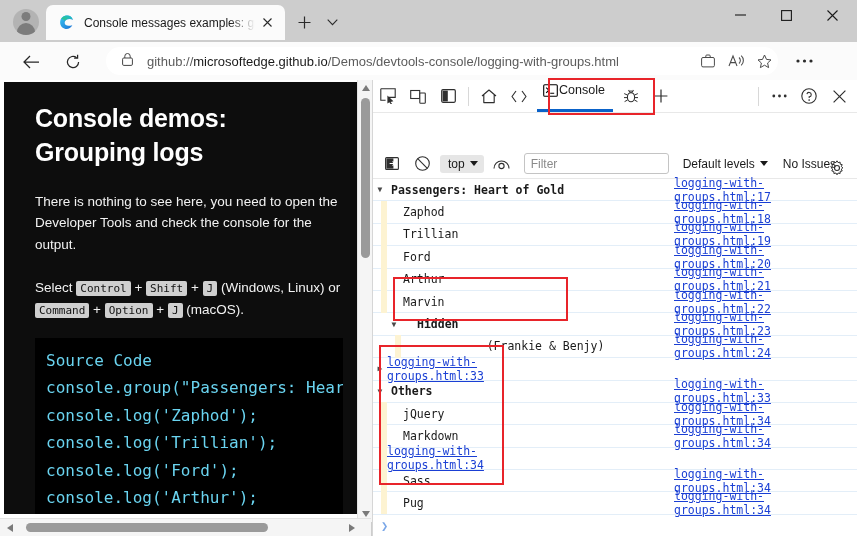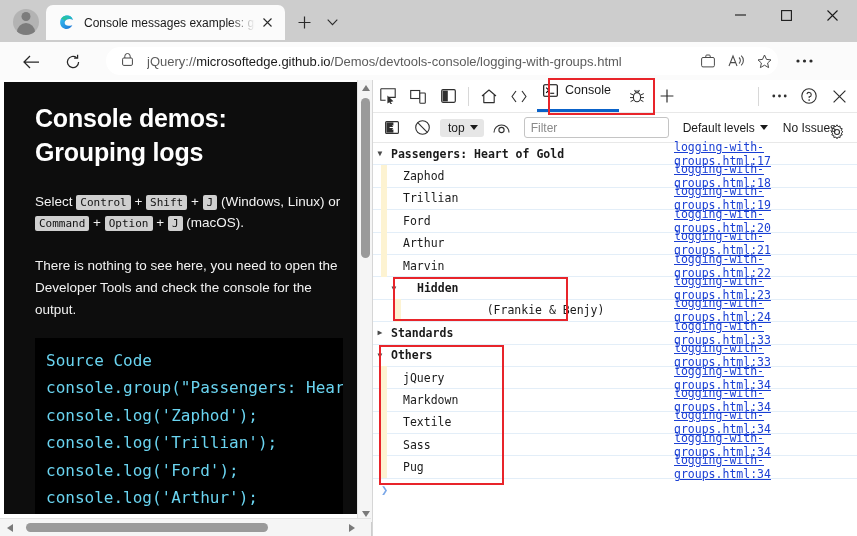--- a/index.html
+++ b/index.html
@@ -185,35 +185,35 @@
   }
   .dt-icon {
     width: 30px; height: 28px; display: flex; align-items: center;
     justify-content: center; color: #2f2f2f; flex: 0 0 auto;
   }
   .dt-sep {
     width: 1px; height: 19px; background: #d8d8d8; margin: 0 5px; flex: 0 0 auto;
   }
   .dt-tab-console {
     position: relative; height: 30px; display: flex; align-items: center;
-    padding: 0 11px 12px 9px; flex: 0 0 auto; gap: 7px;
+    padding: 0 11px 12px 9px; flex: 0 0 auto; gap: 1px;
   }
   .dt-tab-console .lbl { font-size: 12.5px; color: #1a1a1a; }
   .dt-tab-underline {
     position: absolute; left: 3px; right: 3px; bottom: -1px; height: 3px;
     background: #0a62c9;
   }
   .dt-toolbar-right {
     position: absolute; right: 4px; top: 2px; display: flex; align-items: center;
   }
 
   .dt-filterbar {
     position: relative; height: 30px; width: 485px;
     border-bottom: 1px solid #e8e8e8;
-    display: flex; align-items: center; padding-left: 4px;
+    display: flex; align-items: center; padding-left: 4px; margin-top: 36px;
   }
   .ctx-select {
     display: flex; align-items: center; gap: 5px;
     background: #e6e6e6; border-radius: 3px; padding: 2px 6px 2px 8px;
     font-size: 12px; color: #1a1a1a; margin: 0 3px; flex: 0 0 auto;
   }
   .filter-input {
     width: 145px; height: 21px; background: #fff;
     border: 1px solid #c4c4c4; border-radius: 3px;
     font-size: 12px; color: #8a8a8a; padding: 0 6px;
@@ -341,21 +341,21 @@
       </svg>
     </div>
 
     <div class="urlpill">
       <span class="lock-icon">
         <svg width="11" height="13" viewBox="0 0 11 13">
           <rect x="0.6" y="5" width="9.8" height="7.4" rx="1.2" stroke="currentColor" stroke-width="1" fill="none"></rect>
           <path d="M2.8 5 V3.2 A2.7 2.7 0 0 1 8.2 3.2 V5" stroke="currentColor" stroke-width="1" fill="none"></path>
         </svg>
       </span>
-      <span class="url-text"><span>jQuery://</span><b>microsoftedge.github.io</b><span>/Demos/devtools-console/logging-with-groups.html</span></span>
+      <span class="url-text"><span>github://</span><b>microsoftedge.github.io</b><span>/Demos/devtools-console/logging-with-groups.html</span></span>
       <span class="url-icon">
         <svg width="14" height="14" viewBox="0 0 14 14">
           <rect x="0.6" y="3.5" width="12.8" height="9.4" rx="1.4" stroke="currentColor" stroke-width="1" fill="none"></rect>
           <path d="M4.8 3.5 V2 A1 1 0 0 1 5.8 1 H8.2 A1 1 0 0 1 9.2 2 V3.5" stroke="currentColor" stroke-width="1" fill="none"></path>
         </svg>
       </span>
       <span class="url-icon">
         <svg width="16" height="14" viewBox="0 0 16 14">
           <path d="M1 12 L5 2 L9 12 M2.6 8.6 H7.4" stroke="currentColor" stroke-width="1.05" fill="none"></path>
           <path d="M11 3.5 A4 4 0 0 1 11 9.5 M13.2 1.6 A6.6 6.6 0 0 1 13.2 11.4" stroke="currentColor" stroke-width="1.05" fill="none"></path>
@@ -374,32 +374,32 @@
           <circle cx="8.5" cy="2" r="1.6"></circle>
           <circle cx="15" cy="2" r="1.6"></circle>
       </svg>
     </div>
   </div>
 
   <div class="viewport">
     <div class="page">
       <div class="page-inner">
         <h1>Console demos: Grouping logs</h1>
+        <p>There is nothing to see here, you need to open the Developer Tools and check the console for the output.</p>
         <p>
           <span>Select</span>
           <kbd>Control</kbd> +
           <kbd>Shift</kbd> +
           <kbd>J</kbd>
           <span>(Windows, Linux) or</span>
           <kbd>Command</kbd> +
           <kbd>Option</kbd> +
           <kbd>J</kbd>
           <span>(macOS).</span>
         </p>
-        <p>There is nothing to see here, you need to open the Developer Tools and check the console for the output.</p>
         <div class="codeblock">
           <pre class="c-green">Source Code</pre>
           <pre>console.group("Passengers: Heart of Gold");
 console.log('Zaphod');
 console.log('Trillian');
 console.log('Ford');
 console.log('Arthur');
 console.log('Marvin');
 console.groupCollapsed("Hidden");</pre>
         </div>
@@ -592,41 +592,39 @@
           <span class="msg grp">Hidden</span>
           <a class="src">logging-with-groups.html:23</a>
         </div>
         <div class="crow indent-2">
           <span class="gutterbar"></span>
           <span class="msg">(Frankie &amp; Benjy)</span>
           <a class="src">logging-with-groups.html:24</a>
         </div>
         <div class="crow indent-0">
           <span class="arrow">▶</span>
-          <span class="msg grp">Standards</span>
           <a class="src">logging-with-groups.html:33</a>
         </div>
         <div class="crow indent-0">
           <span class="arrow">▼</span>
           <span class="msg grp">Others</span>
           <a class="src">logging-with-groups.html:33</a>
         </div>
         <div class="crow indent-1">
           <span class="gutterbar"></span>
           <span class="msg">jQuery</span>
           <a class="src">logging-with-groups.html:34</a>
         </div>
         <div class="crow indent-1">
           <span class="gutterbar"></span>
           <span class="msg">Markdown</span>
           <a class="src">logging-with-groups.html:34</a>
         </div>
         <div class="crow indent-1">
           <span class="gutterbar"></span>
-          <span class="msg">Textile</span>
           <a class="src">logging-with-groups.html:34</a>
         </div>
         <div class="crow indent-1">
           <span class="gutterbar"></span>
           <span class="msg">Sass</span>
           <a class="src">logging-with-groups.html:34</a>
         </div>
         <div class="crow indent-1">
           <span class="gutterbar"></span>
           <span class="msg">Pug</span>

